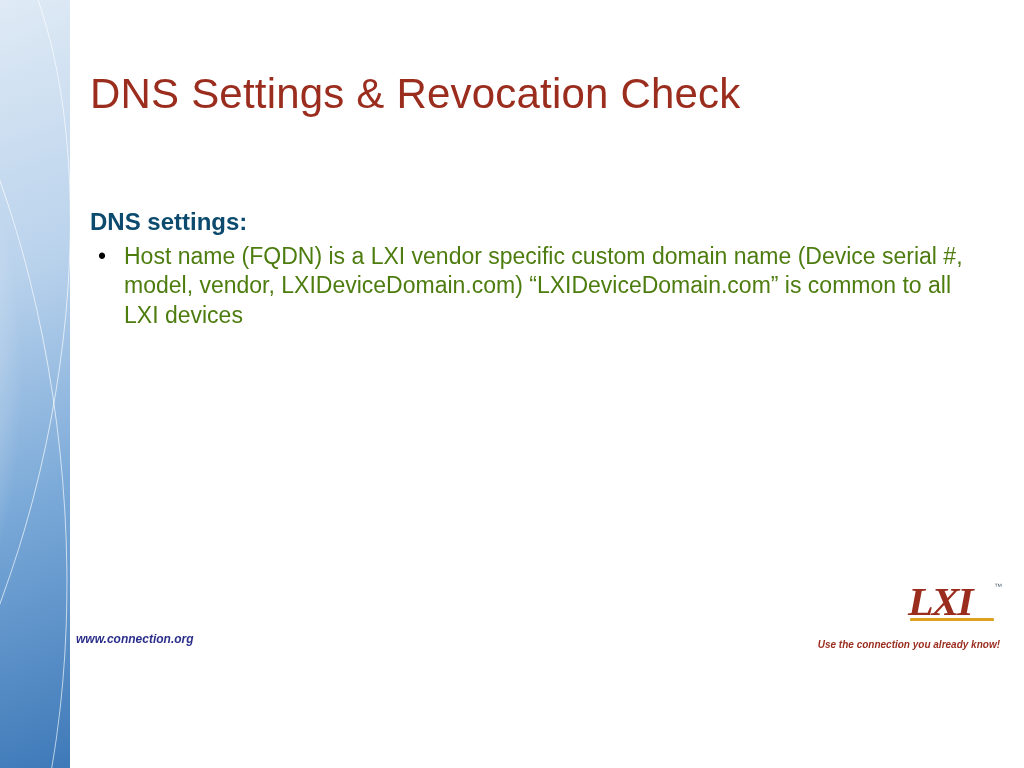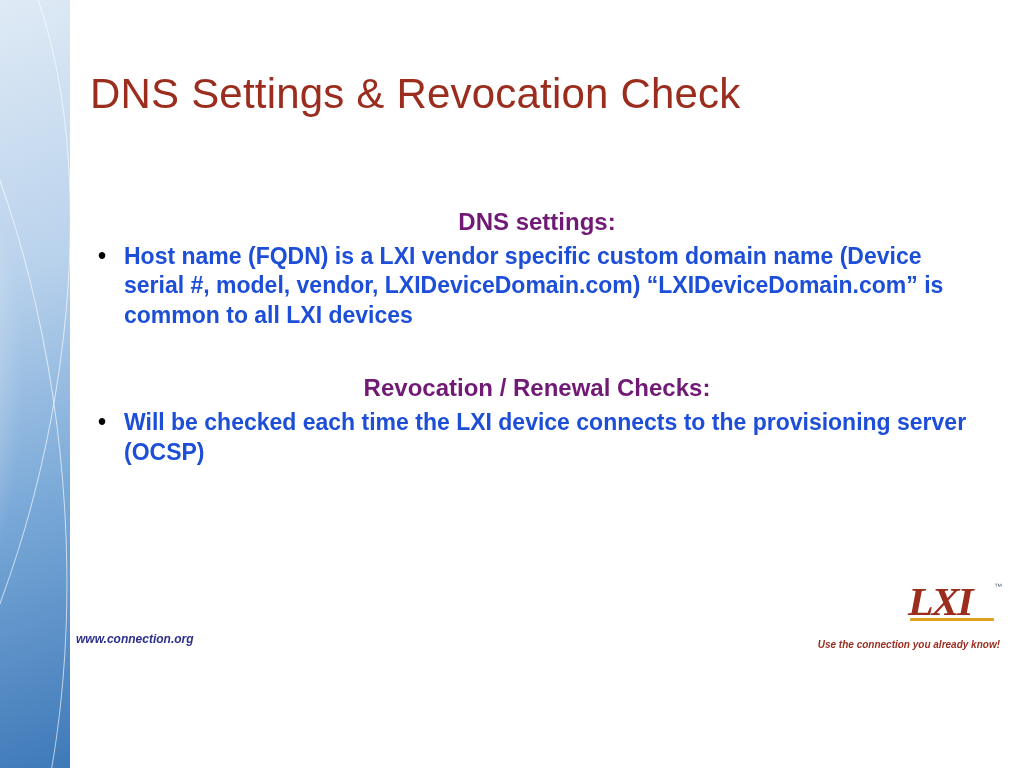--- a/index.html
+++ b/index.html
@@ -43,37 +43,35 @@
   .title {
     color: #9b2d1f;
     font-size: 42px;
     font-weight: 400;
     letter-spacing: 0.2px;
     margin-bottom: 90px;
   }
   .section-heading {
     font-size: 24px;
     font-weight: bold;
-    color: #701a75;
+    color: #0c4a6e;
     margin-bottom: 6px;
-    text-align: center;
   }
   ul.bullets {
     list-style: none;
     padding: 0;
     margin: 0 0 44px 0;
   }
   ul.bullets li {
     position: relative;
     padding-left: 34px;
     font-size: 23px;
     line-height: 1.28;
-    color: #1d4ed8;
+    color: #4d7c0f;
     margin-bottom: 6px;
-    font-weight: bold;
   }
   ul.bullets li::before {
     content: "•";
     position: absolute;
     left: 8px; top: 0;
     font-size: 23px;
     color: #000;
   }
   .footer {
     position: absolute;
@@ -136,26 +134,20 @@
   <div class="content">
     <h1 class="title">DNS Settings  &amp; Revocation Check</h1>
 
     <div>
       <div class="section-heading">DNS settings:</div>
       <ul class="bullets">
         <li>Host name (FQDN) is a LXI vendor specific custom domain name (Device serial #, model, vendor, LXIDeviceDomain.com) “LXIDeviceDomain.com” is common to all LXI devices</li>
       </ul>
     </div>
 
-    <div>
-      <div class="section-heading">Revocation / Renewal Checks:</div>
-      <ul class="bullets">
-        <li>Will be checked each time the LXI device connects to the provisioning server (OCSP)</li>
-      </ul>
-    </div>
   </div>
 
   <div class="footer">
     <div class="footer-url">www.connection.org</div>
     <div class="logo">
       <span class="lxi-text">LXI</span>
       <span class="tm">™</span>
       <div class="underline"></div>
     </div>
     <div class="footer-tagline">Use the connection you already know!</div>

